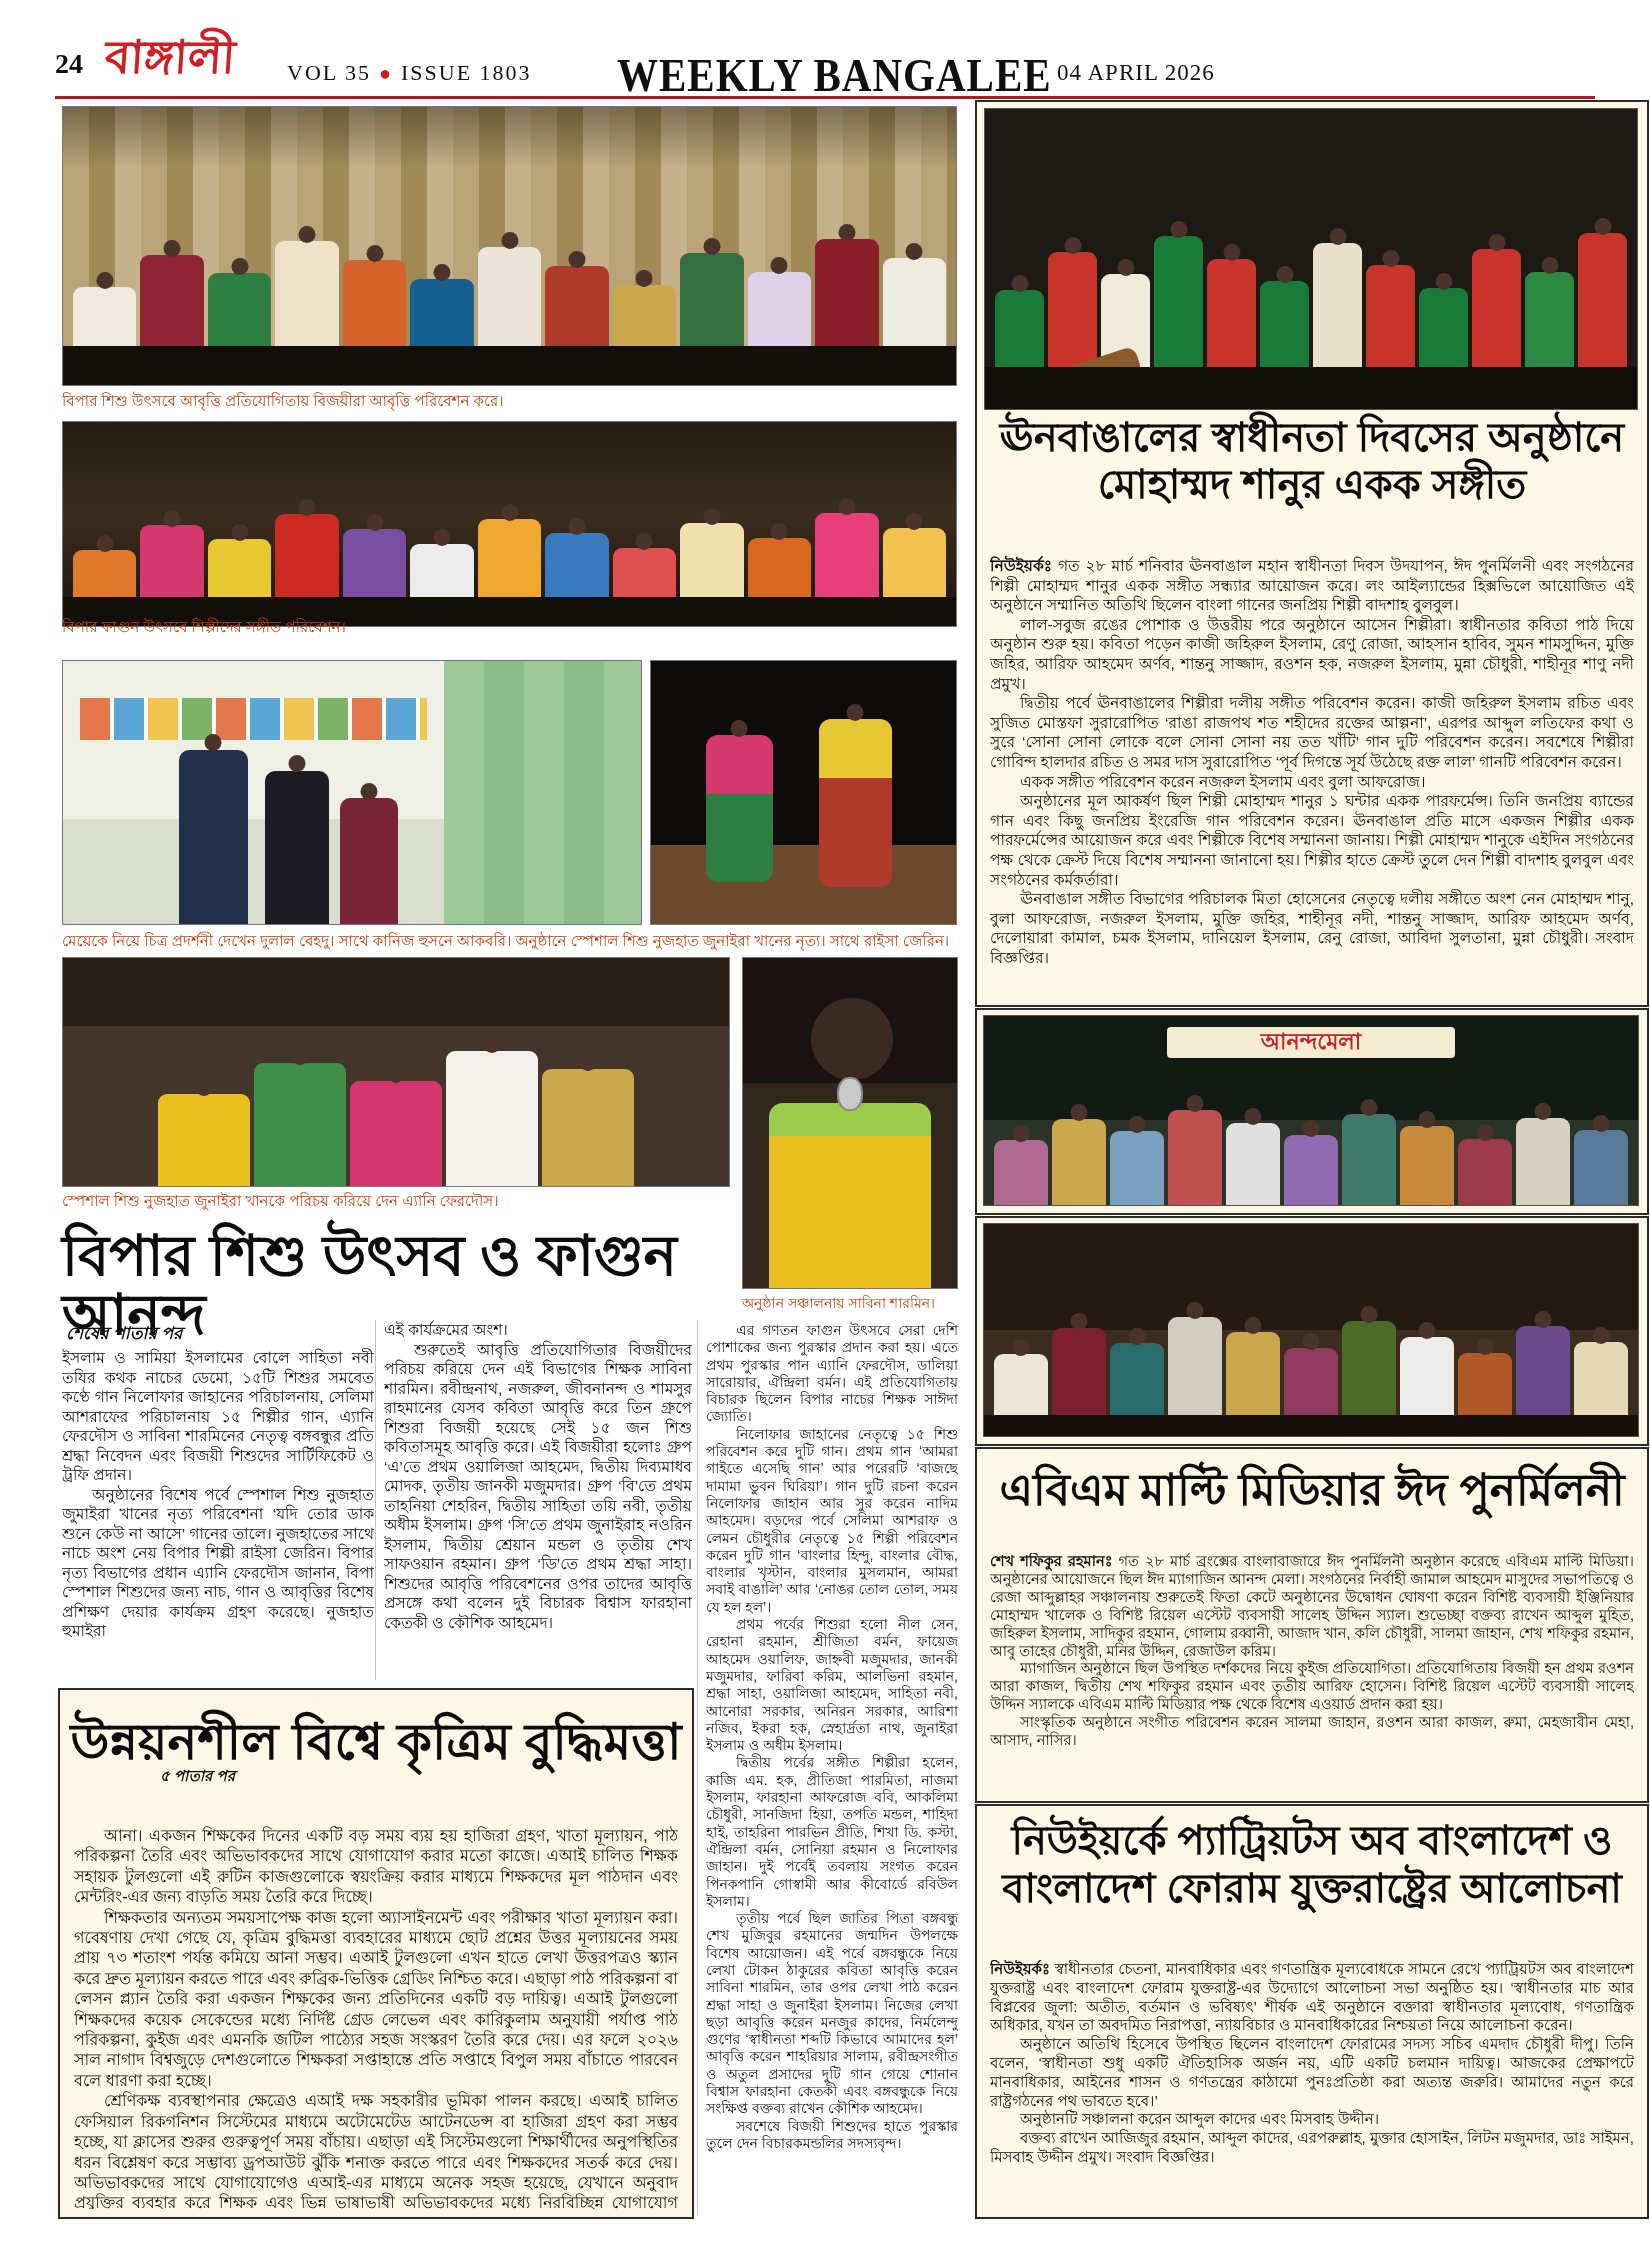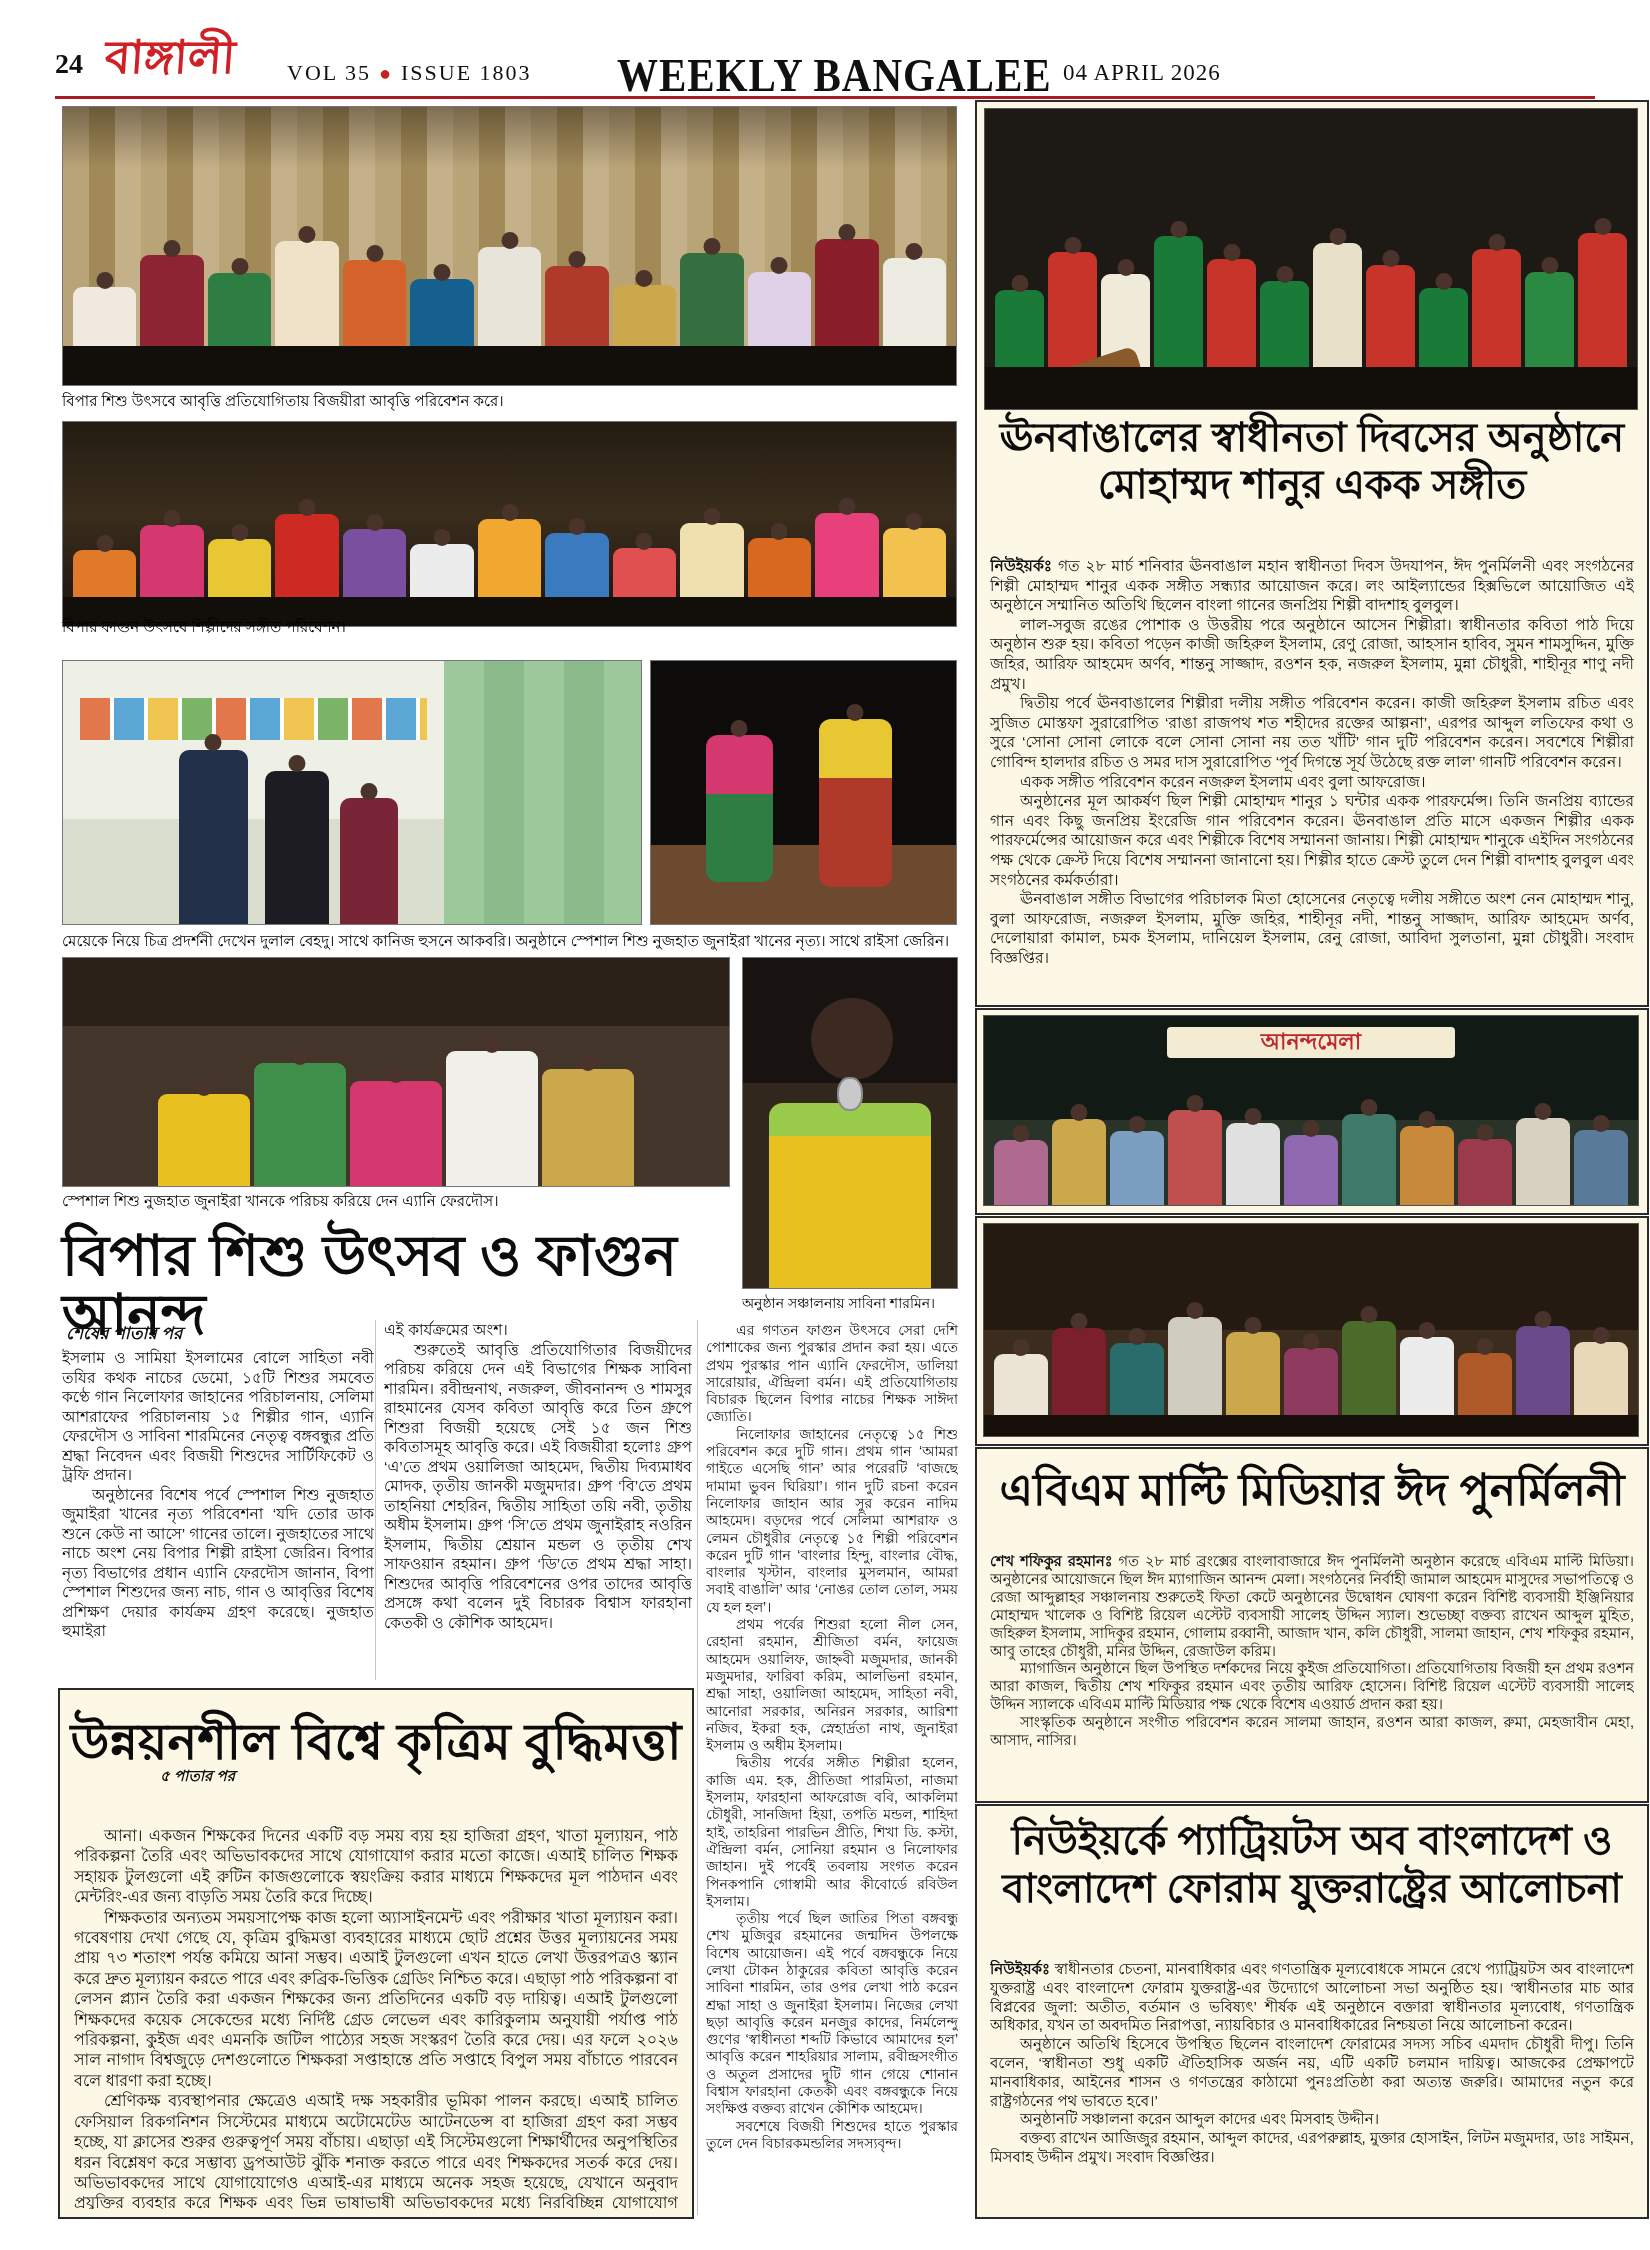--- a/index.html
+++ b/index.html
@@ -8,28 +8,28 @@
     font-family:"Liberation Sans","DejaVu Sans",sans-serif;color:#101010;
     overflow:hidden;
   }
   .abs{position:absolute;}
   
   .pagenum{font:bold 28px "Liberation Serif",serif;}
   .logo{font-weight:bold;font-size:46px;color:#cf2026;line-height:1;transform:skewX(-4deg);}
   .volissue{font:22px "Liberation Serif",serif;letter-spacing:2px;}
   .voldot{color:#cc1f1f;font-size:20px;padding:0 8px;}
   .masthead{font:bold 41px "Liberation Serif",serif;letter-spacing:1px;transform:scaleY(1.12);transform-origin:top left;}
-  .hdate{font:23px "Liberation Serif",serif;letter-spacing:1px;margin-left:6px;}
+  .hdate{font:23px "Liberation Serif",serif;letter-spacing:1px;}
   .redrule{background:#a81e24;height:3px;}
   
   .photo{position:absolute;overflow:hidden;border:1px solid #777;background:#222;}
   .people-row{position:absolute;left:0;right:0;bottom:0;top:32%;display:flex;align-items:flex-end;padding:0 8px;}
   .person{flex:1 1 0;margin:0 2px;border-radius:9px 9px 0 0;position:relative;}
   .phead{position:absolute;top:-15px;left:50%;transform:translateX(-50%);width:17px;height:17px;border-radius:50%;background:#4a332a;}
-  .caption{position:absolute;font-size:15px;line-height:18px;color:#000000;}
+  .caption{position:absolute;font-size:15px;line-height:18px;color:#c2410c;}
   .curtain-tan{background:
     linear-gradient(180deg,rgba(40,30,20,.45),rgba(0,0,0,0) 22%),
     repeating-linear-gradient(90deg,#b9a478 0 26px,#a18a58 26px 52px,#c5b189 52px 78px);}
   .curtain-dark{background:
     linear-gradient(180deg,#241c12 0%,#3a2d1c 45%,#191310 100%),
     repeating-linear-gradient(90deg,rgba(255,255,255,.05) 0 18px,rgba(0,0,0,.2) 18px 36px);}
   .stage-floor{position:absolute;left:0;right:0;bottom:0;height:14%;background:#120e0a;}
   .banner-strip{position:absolute;left:28%;top:6%;width:44%;height:16%;background:#f3ecd2;border-radius:4px;
     display:flex;align-items:center;justify-content:center;font-weight:bold;font-size:22px;color:#c0272d;}
   .artwall{background:linear-gradient(180deg,#eef0e6 0 60%,#d9dece 60% 100%);}

